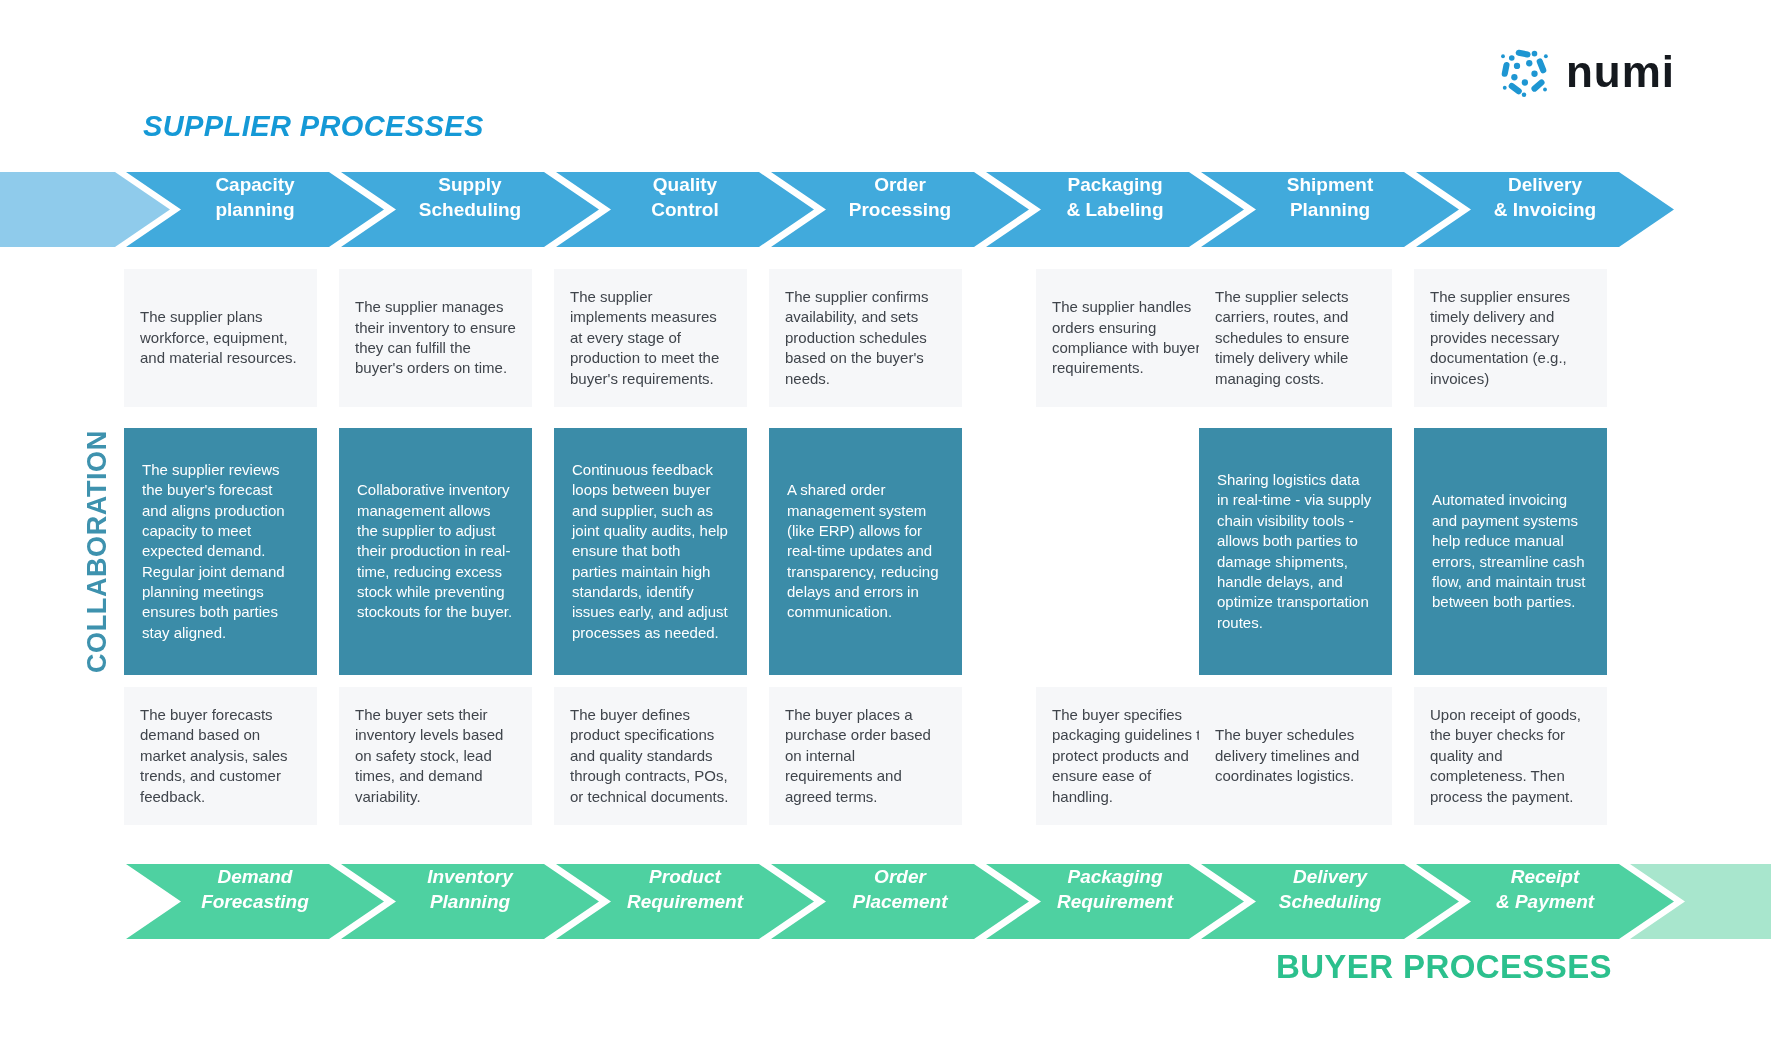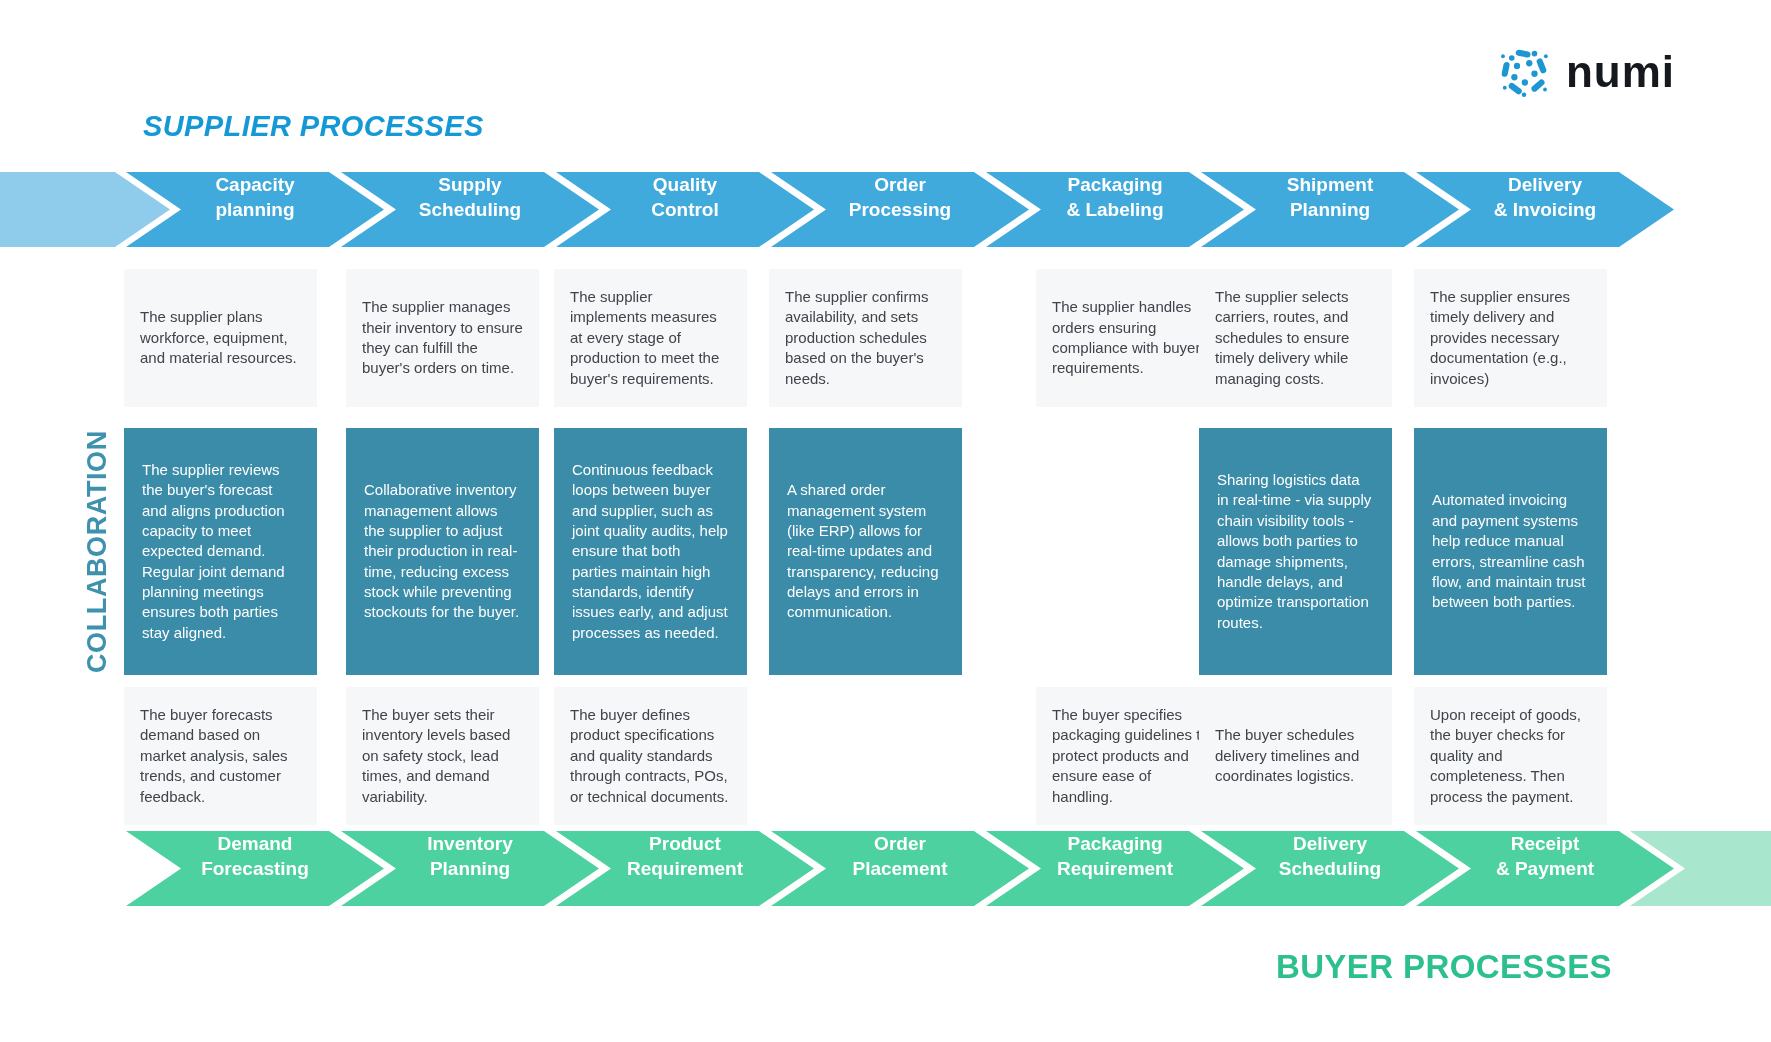--- a/index.html
+++ b/index.html
@@ -15,21 +15,21 @@
   .supplier-title{position:absolute;left:143px;top:110px;font-size:29px;font-weight:700;color:#1599D6;letter-spacing:0.4px;font-style:italic;}
   .buyer-title{position:absolute;right:159px;top:948px;font-size:33px;font-weight:700;color:#2CC08D;letter-spacing:0.4px;}
   .collab-label{
     position:absolute;left:-24px;top:537px;width:242px;height:30px;
     transform:rotate(-90deg);text-align:center;
     font-size:27px;font-weight:700;color:#3E92AE;letter-spacing:0.6px;
   }
   
   .band{position:absolute;left:0;width:1771px;height:75px;}
   .band-top{top:172px;}
-  .band-bottom{top:831px;}
+  .band-bottom{top:864px;font-style:italic;}
   .arrow{
     position:absolute;top:0;width:258px;height:75px;
     clip-path:polygon(0 0,203px 0,100% 50%,203px 100%,0 100%,55px 50%);
     display:flex;align-items:flex-start;justify-content:center;text-align:center;
     color:#ffffff;font-size:19px;font-weight:700;line-height:1.32;white-space:pre-line;
   }
   .arrow.blue{background:#41AADC;}
   .arrow.green{background:#4ED1A1;}
   .lead-seg{
     position:absolute;top:0;left:0;width:170px;height:75px;background:#8FCBEB;
@@ -45,21 +45,21 @@
     position:absolute;width:193px;box-sizing:border-box;
     display:flex;align-items:center;
     font-size:15px;line-height:1.36;
   }
   .card p{margin:0;}
   .card.gray{background:#F6F7F9;color:#3F444B;padding:12px 16px;}
   .card.teal{background:#3B8CA8;color:#ffffff;padding:14px 18px;}
   .row-supplier{top:269px;height:138px;}
   .row-collab{top:428px;height:247px;}
   .row-buyer{top:687px;height:138px;}
-  .c0{left:124px}.c1{left:346px}.c2{left:554px}.c3{left:769px}.c4{left:1036px}.c5{left:1199px}.c6{left:1414px}
+  .c0{left:124px}.c1{left:339px}.c2{left:554px}.c3{left:769px}.c4{left:1036px}.c5{left:1199px}.c6{left:1414px}
 </style>
 </head>
 <body>
 
 <div class="canvas">
 
   <div class="logo">
     <span>
       <svg width="56" height="56" viewBox="0 0 64 64">
         <g stroke="#1E96D2" stroke-width="7" stroke-linecap="round">
@@ -153,20 +153,23 @@
 
   <div class="card gray row-buyer c1">
       <p>The buyer sets their inventory levels based on safety stock, lead times, and demand variability.</p>
     </div>
   <div class="card gray row-buyer c0">
       <p>The buyer forecasts demand based on market analysis, sales trends, and customer feedback.</p>
     </div>
   <div class="card gray row-buyer c2">
       <p>The buyer defines product specifications and quality standards through contracts, POs, or technical documents.</p>
     </div>
+  <div class="card gray row-buyer c3">
+      <p>The buyer places a purchase order based on internal requirements and agreed terms.</p>
+    </div>
   <div class="card gray row-buyer c4">
       <p>The buyer specifies packaging guidelines to protect products and ensure ease of handling.</p>
     </div>
   <div class="card gray row-buyer c5">
       <p>The buyer schedules delivery timelines and coordinates logistics.</p>
     </div>
   <div class="card gray row-buyer c6">
       <p>Upon receipt of goods, the buyer checks for quality and completeness. Then process the payment.</p>
     </div>
 

